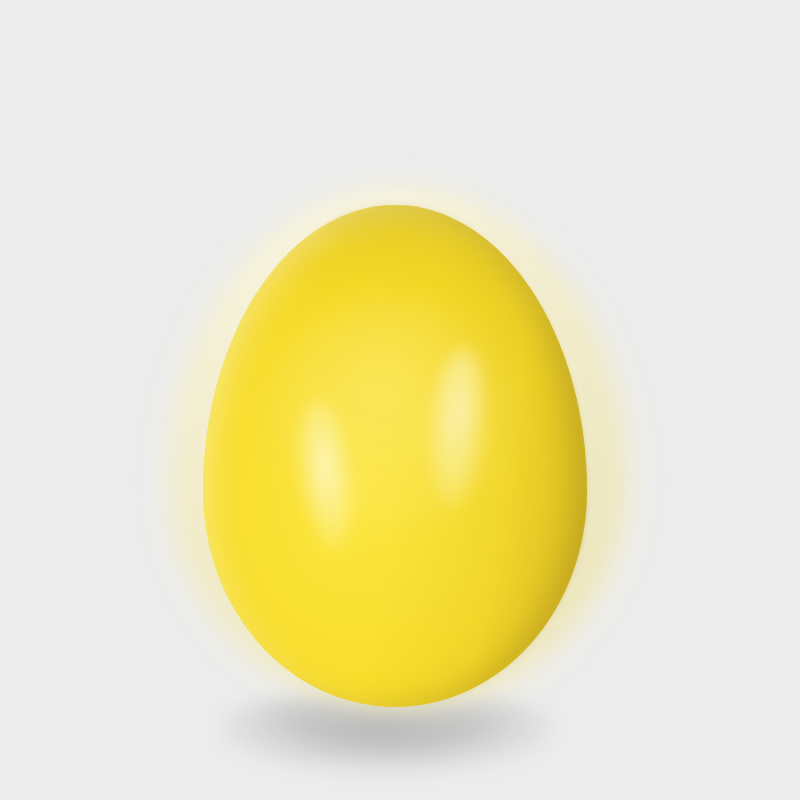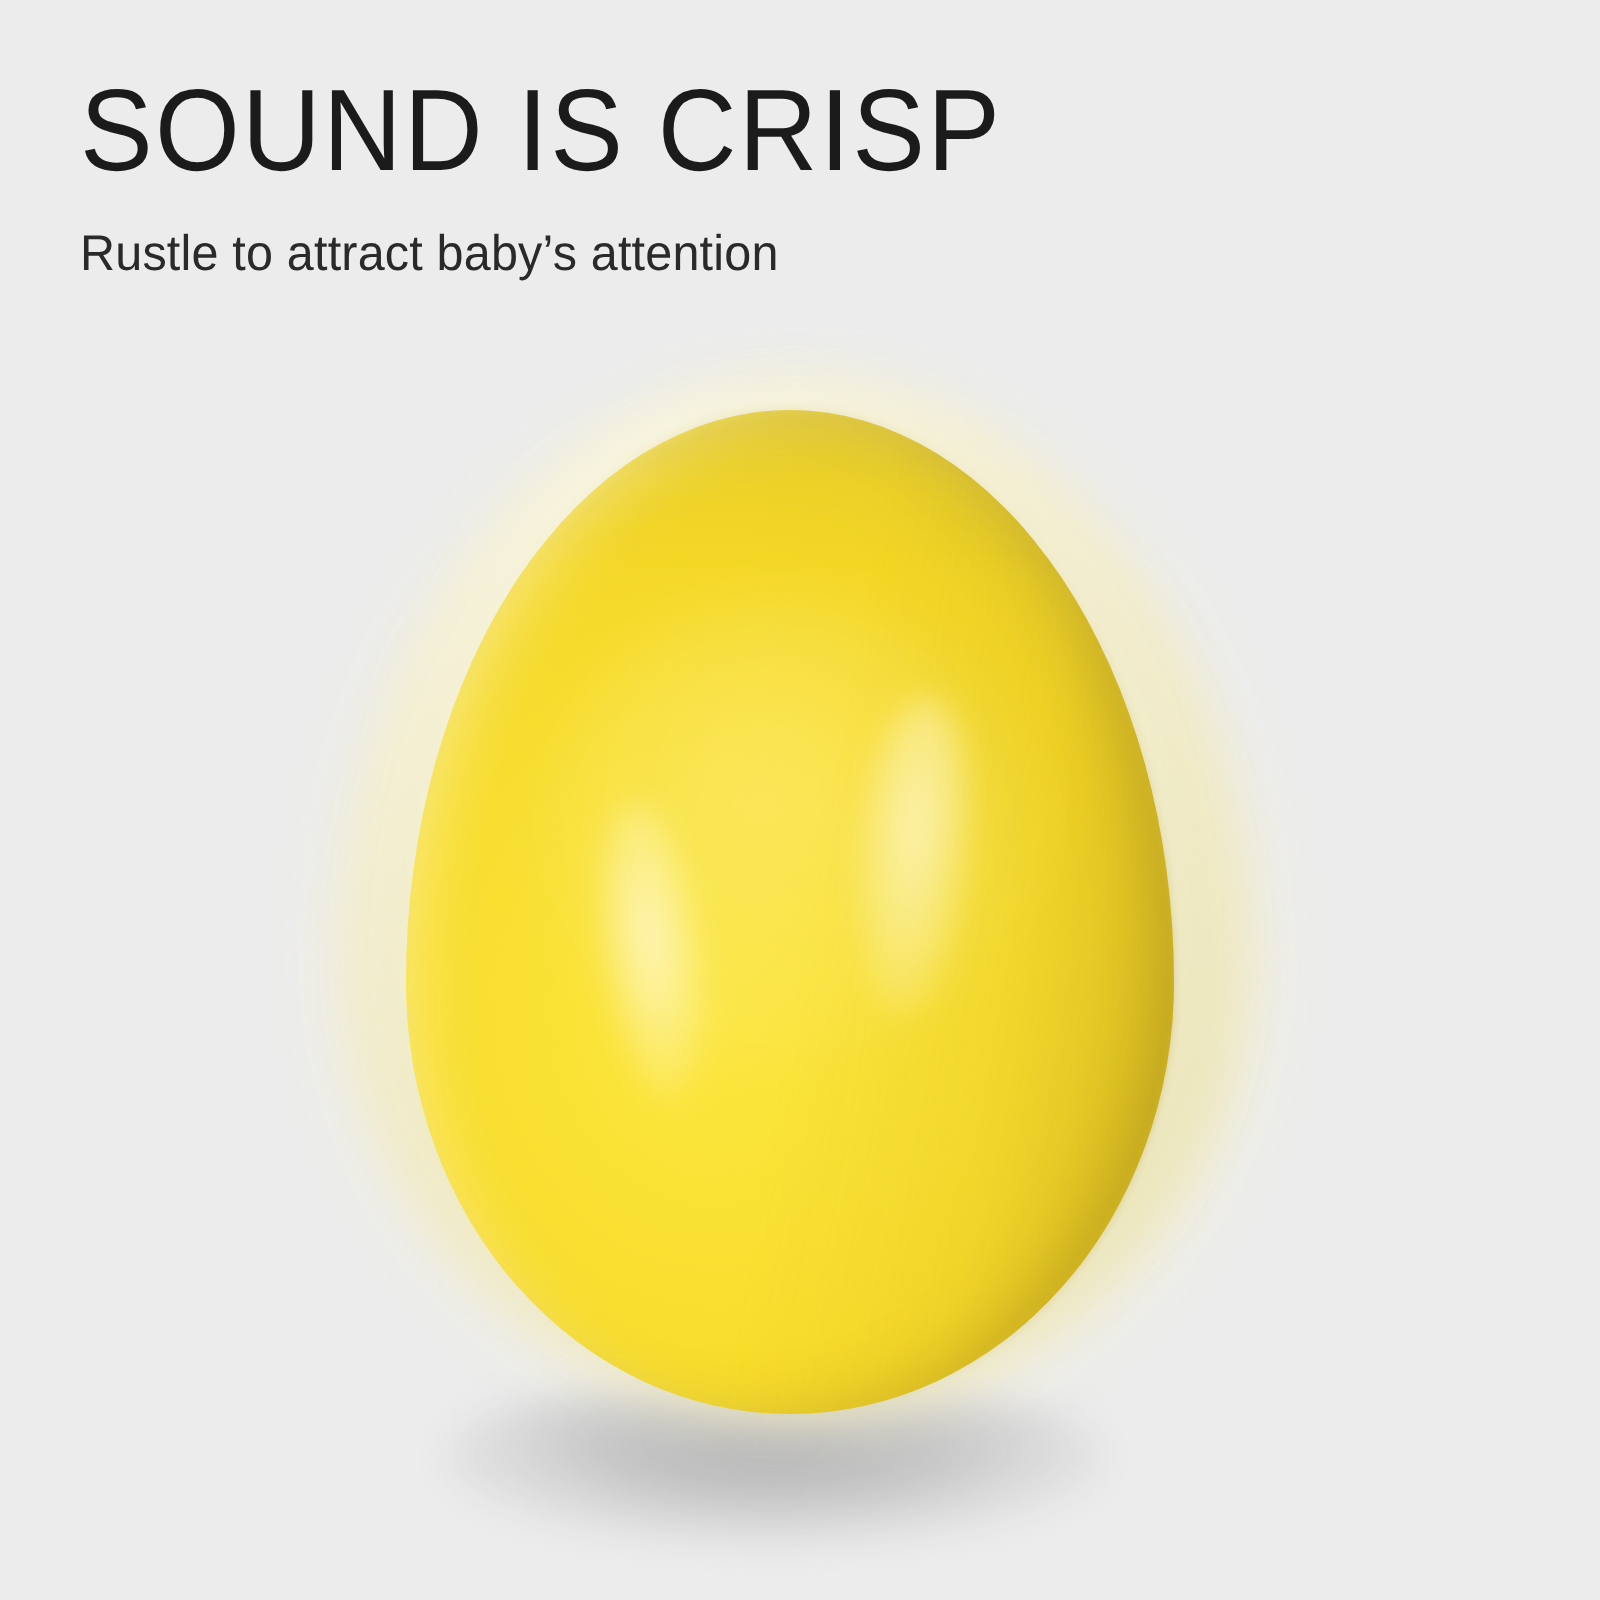--- a/index.html
+++ b/index.html
@@ -238,18 +238,14 @@
     <div class="egg-front-top-shade"></div>
 
     <div class="sheen"></div>
 
     <div class="highlight-left"></div>
 
     <div class="highlight-right"></div>
 
   </div>
 
-  <div class="text-block">
-    <h1 class="headline">SOUND IS CRISP</h1>
-    <p class="subhead">Rustle to attract baby’s attention</p>
-  </div>
 
 </div>
 
 </body></html>

